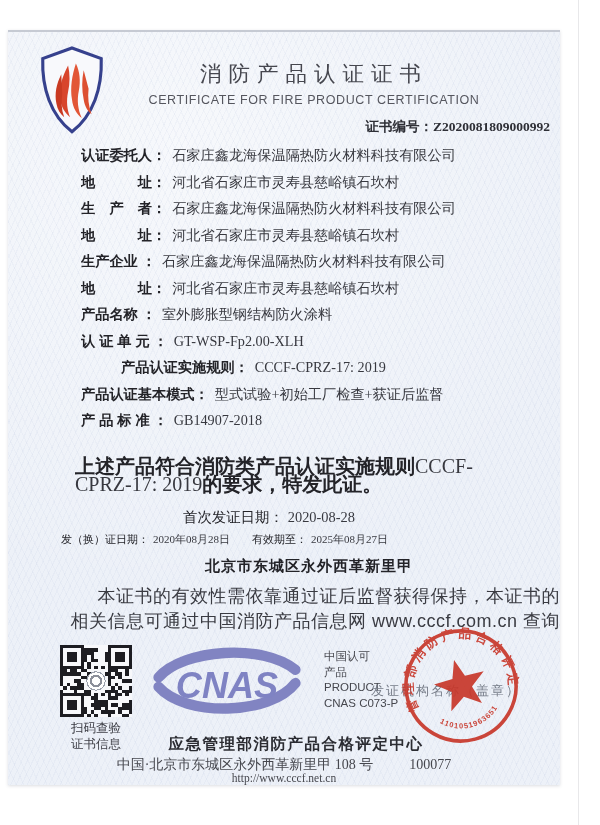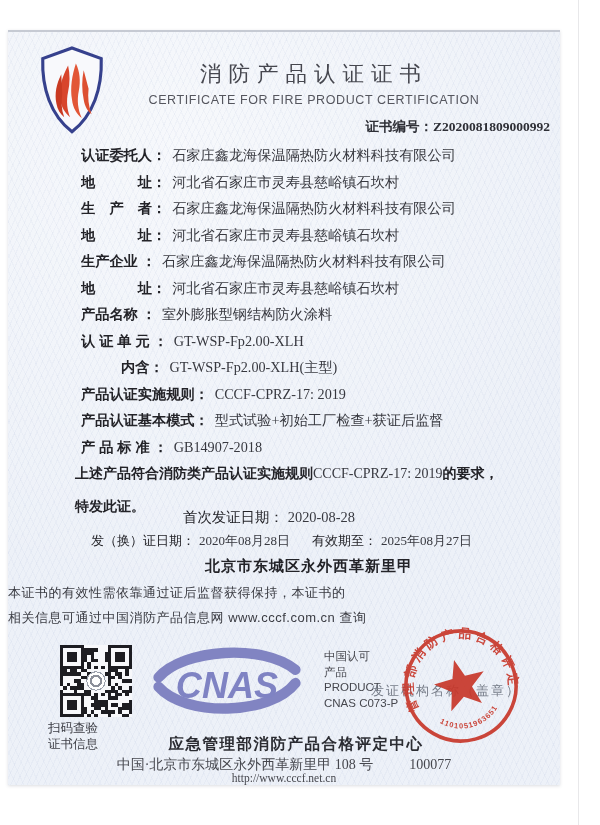--- a/index.html
+++ b/index.html
@@ -36,45 +36,45 @@
   
   .fields{position:absolute;left:67px;top:110px;right:16px;margin-left:6px;}
   .row{height:26.5px;line-height:26.5px;white-space:nowrap;overflow:hidden;}
   .row:nth-child(9){padding-left:40px;}
   .lbl{font-weight:bold;font-size:14.2px;color:#232328;}
   .val{font-size:14.2px;color:#37383f;margin-left:6px;
        font-family:"Liberation Serif","DejaVu Serif",serif;}
   
   .statement{
     position:absolute;left:67px;right:55px;top:425px;
-    font-size:14px;line-height:33px;color:#232328;font-weight:bold;
+    font-size:20px;line-height:18px;color:#232328;font-weight:bold;
   }
   .statement .code{font-weight:normal;color:#37383f;
     font-family:"Liberation Serif","DejaVu Serif",serif;}
   
   .first-issue{position:absolute;left:175px;top:476px;font-size:14.4px;white-space:nowrap;}
-  .issue-row{position:absolute;left:83px;top:500px;font-size:13px;white-space:nowrap;}
+  .issue-row{position:absolute;left:53px;top:500px;font-size:11px;white-space:nowrap;}
   .dlbl{font-weight:normal;color:#232328;}
   .dval{color:#37383f;font-family:Liberation Serif, serif;margin-left:4px;}
   .dgap{display:inline-block;width:22px;}
   .fire-note{
     position:absolute;left:0;right:0;top:525px;text-align:center;padding-left:50px;
     font-size:15px;font-weight:bold;color:#232328;letter-spacing:1px;
   }
   .note1,.note2{
-    position:absolute;left:0;right:0;text-align:left;
-    font-size:13px;color:#3a3b42;letter-spacing:0.5px;
+    position:absolute;left:0;right:0;text-align:right;
+    font-size:18px;color:#3a3b42;letter-spacing:0.5px;
   }
   .note1{top:552px;}
   .note2{top:577px;}
   
   .qr{position:absolute;left:52px;top:613px;width:72px;height:72px;}
   .qr svg{width:100%;height:100%;}
   .qr-caption{
-    position:absolute;left:40px;top:688px;width:84px;
+    position:absolute;left:46px;top:688px;width:84px;text-align:center;
     font-size:12.5px;line-height:16px;color:#3c3d44;
   }
   .cnas-logo{position:absolute;left:143px;top:615px;width:152px;height:70px;}
   .cnas-desc{
     position:absolute;left:302px;top:617px;font-size:11.5px;line-height:15.5px;color:#46474e;margin-left:14px;
   }
   .seal-hint{
     position:absolute;left:363px;top:650px;z-index:1;
     font-size:13px;letter-spacing:2px;color:#767c88;
     font-family:"Liberation Serif","DejaVu Serif",serif;white-space:nowrap;
@@ -118,21 +118,20 @@
 
   <div class="fields">
     <div class="row"><span class="lbl">认证委托人：</span><span class="val">石家庄鑫龙海保温隔热防火材料科技有限公司</span></div>
     <div class="row"><span class="lbl">地　　　址：</span><span class="val">河北省石家庄市灵寿县慈峪镇石坎村</span></div>
     <div class="row"><span class="lbl">生　产　者：</span><span class="val">石家庄鑫龙海保温隔热防火材料科技有限公司</span></div>
     <div class="row"><span class="lbl">地　　　址：</span><span class="val">河北省石家庄市灵寿县慈峪镇石坎村</span></div>
     <div class="row"><span class="lbl">生产企业 ：</span><span class="val">石家庄鑫龙海保温隔热防火材料科技有限公司</span></div>
     <div class="row"><span class="lbl">地　　　址：</span><span class="val">河北省石家庄市灵寿县慈峪镇石坎村</span></div>
     <div class="row"><span class="lbl">产品名称 ：</span><span class="val">室外膨胀型钢结构防火涂料</span></div>
     <div class="row"><span class="lbl">认 证 单 元 ：</span><span class="val">GT-WSP-Fp2.00-XLH</span></div>
-    <div class="row"><span class="lbl">内含：</span><span class="val">GT-WSP-Fp2.00-XLH(主型)</span></div>
     <div class="row"><span class="lbl">产品认证实施规则：</span><span class="val">CCCF-CPRZ-17: 2019</span></div>
     <div class="row"><span class="lbl">产品认证基本模式：</span><span class="val">型式试验+初始工厂检查+获证后监督</span></div>
     <div class="row"><span class="lbl">产 品 标 准 ：</span><span class="val">GB14907-2018</span></div>
   </div>
 
   <div class="statement"><span>上述产品符合消防类产品认证实施规则</span><span class="code">CCCF-CPRZ-17: 2019</span><span>的要求，特发此证。</span></div>
 
   <div class="first-issue"><span class="dlbl">首次发证日期：</span><span class="dval">2020-08-28</span></div>
   <div class="issue-row"><span class="dlbl">发（换）证日期：</span><span class="dval">2020年08月28日</span><span class="dgap"></span><span class="dlbl">有效期至：</span><span class="dval">2025年08月27日</span></div>
   <div class="fire-note">北京市东城区永外西革新里甲</div>

